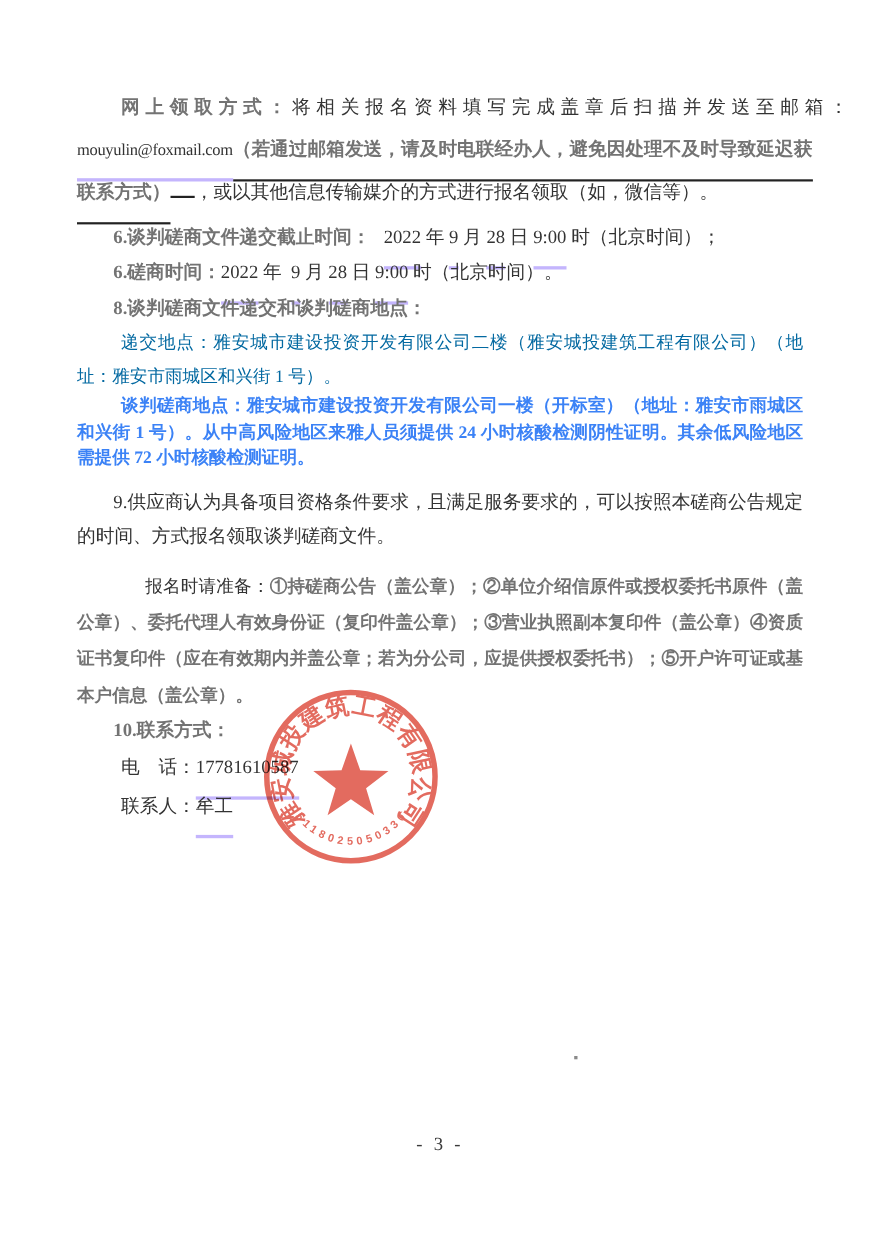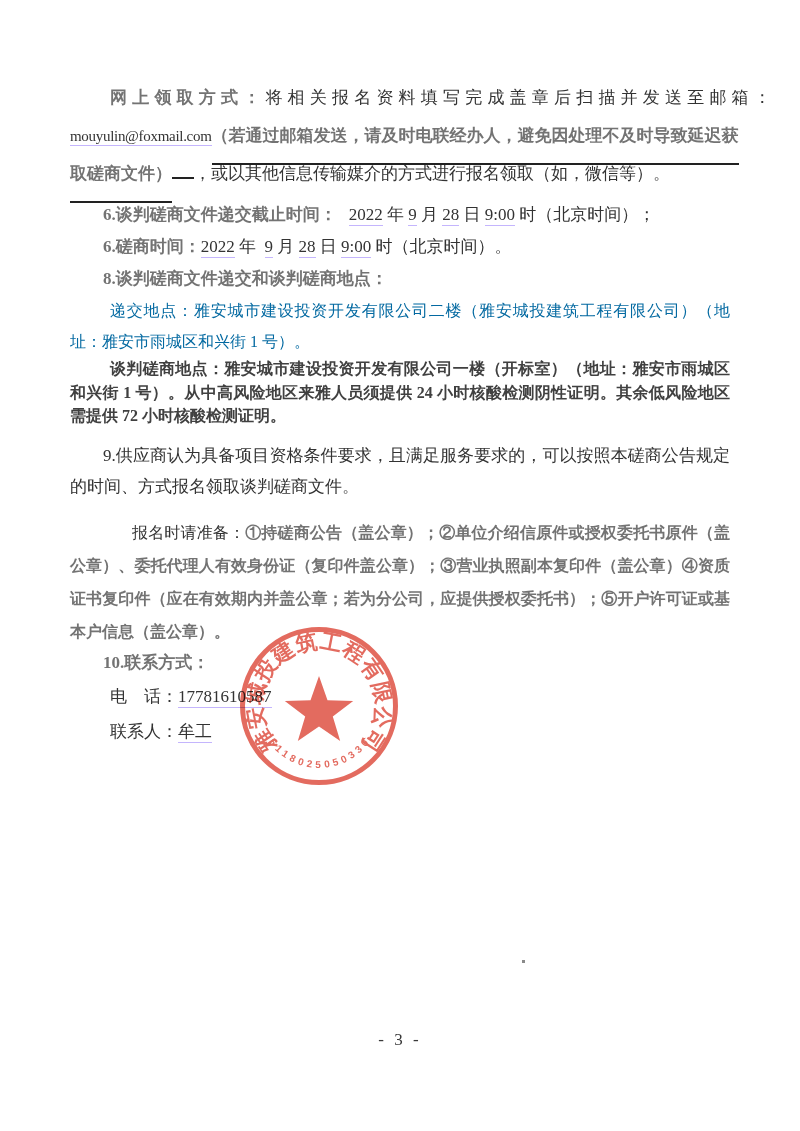--- a/index.html
+++ b/index.html
@@ -15,36 +15,36 @@
     overflow: hidden;
   }
   .content {
     position: relative;
     width: 660px;
     margin: 0 70px;
     padding-top: 79px;
     text-align: justify;
   }
   .b { font-weight: bold; color: #737373; }
-  .u  { border-bottom: 1px solid #c4b5fd; padding-bottom: 1px; }
+  .u  { border-bottom: 3px solid #c4b5fd; padding-bottom: 17px; }
   .ub { border-bottom: 2px solid #222222; padding-bottom: 18px; }
 
   
   .p1-line1 { line-height: 38px; white-space: nowrap; padding-left: 40px; letter-spacing: 5.2px; font-size: 17px; }
   .p1-line2 { line-height: 38px; white-space: nowrap; font-size: 17px; }
   .p1-line3 { line-height: 38px; white-space: nowrap; font-size: 17px; }
   .email { font-size: 15px; letter-spacing: -0.3px; }
   .u-gap { display: inline-block; width: 22px; border-bottom: 2px solid #222; height: 1em; vertical-align: baseline; }
 
   .numbered { margin-left: 33px; line-height: 32px; font-size: 17px; white-space: nowrap; }
   .numbered.first { margin-top: 6px; }
   .sp { display: inline-block; width: 12px; }
 
   .para-delivery { line-height: 31px; font-size: 16px; text-indent: 40px; font-weight: normal; color: #0369a1; }
-  .para-venue    { line-height: 23.5px; font-size: 16px; text-indent: 40px; font-weight: bold; color: #404040; }
+  .para-venue    { line-height: 23.5px; font-size: 16px; text-indent: 40px; font-weight: bold; color: #3b82f6; }
   .para-item9    { margin-top: 12px; line-height: 31px; font-size: 17px; text-indent: 33px; }
   .para-signup   { margin-top: 14px; line-height: 33px; font-size: 16px; text-indent: 62px; }
 
   .item10   { margin-top: 4px; margin-left: 33px; line-height: 22px; font-size: 17px; }
   .contact-line { margin-top: 12.5px; margin-left: 40px; line-height: 22px; font-size: 17px; white-space: nowrap; }
 
   .footer {
     position: absolute;
     top: 1030px;
     left: 0;
@@ -84,21 +84,21 @@
   <div class="content">
 
     <div>
       <div class="p1-line1">
         <span class="b">网上领取方式：</span><span>将相关报名资料填写完成盖章后扫描并发送至邮箱：</span>
       </div>
       <div class="p1-line2">
         <span class="email u">mouyulin@foxmail.com</span><span class="b ub">（若通过邮箱发送，请及时电联经办人，避免因处理不及时导致延迟获</span>
       </div>
       <div class="p1-line3">
-        <span class="b ub">取磋商文件）</span><span class="u-gap"></span><span>，或以其他信息传输媒介的方式进行报名领取（如，微信等）。</span>
+        <span class="b ub">联系方式）</span><span class="u-gap"></span><span>，或以其他信息传输媒介的方式进行报名领取（如，微信等）。</span>
       </div>
     </div>
 
     <div class="numbered first">
       <span class="b">6.谈判磋商文件递交截止时间：</span><span class="sp"></span><span class="u">2022</span> <span>年</span> <span class="u">9</span> <span>月</span> <span class="u">28</span> <span>日</span> <span class="u">9:00</span> <span>时（北京时间）；</span>
     </div>
 
     <div class="numbered">
       <span class="b">6.磋商时间：</span><span class="u">2022</span> <span>年</span>&nbsp; <span class="u">9</span> <span>月</span> <span class="u">28</span> <span>日</span> <span class="u">9:00</span> <span>时（北京时间）。</span>
     </div>

